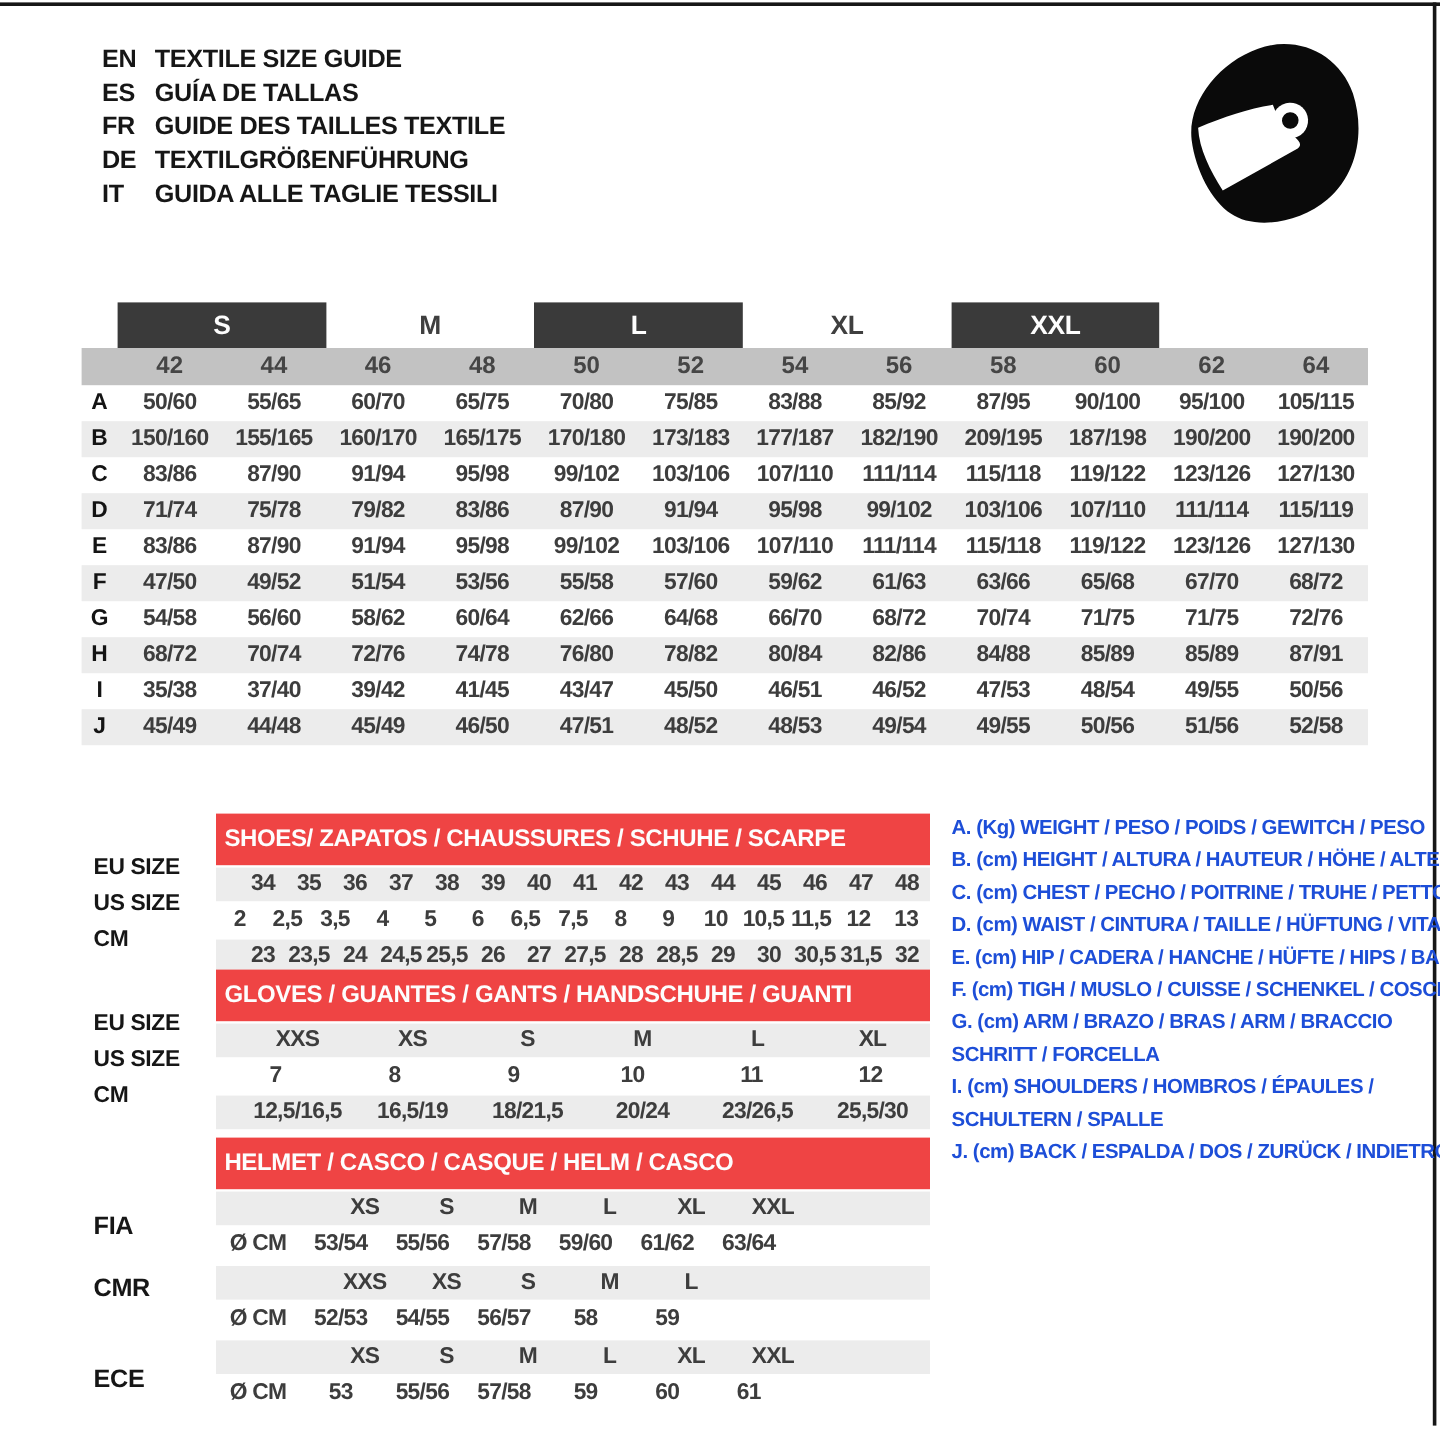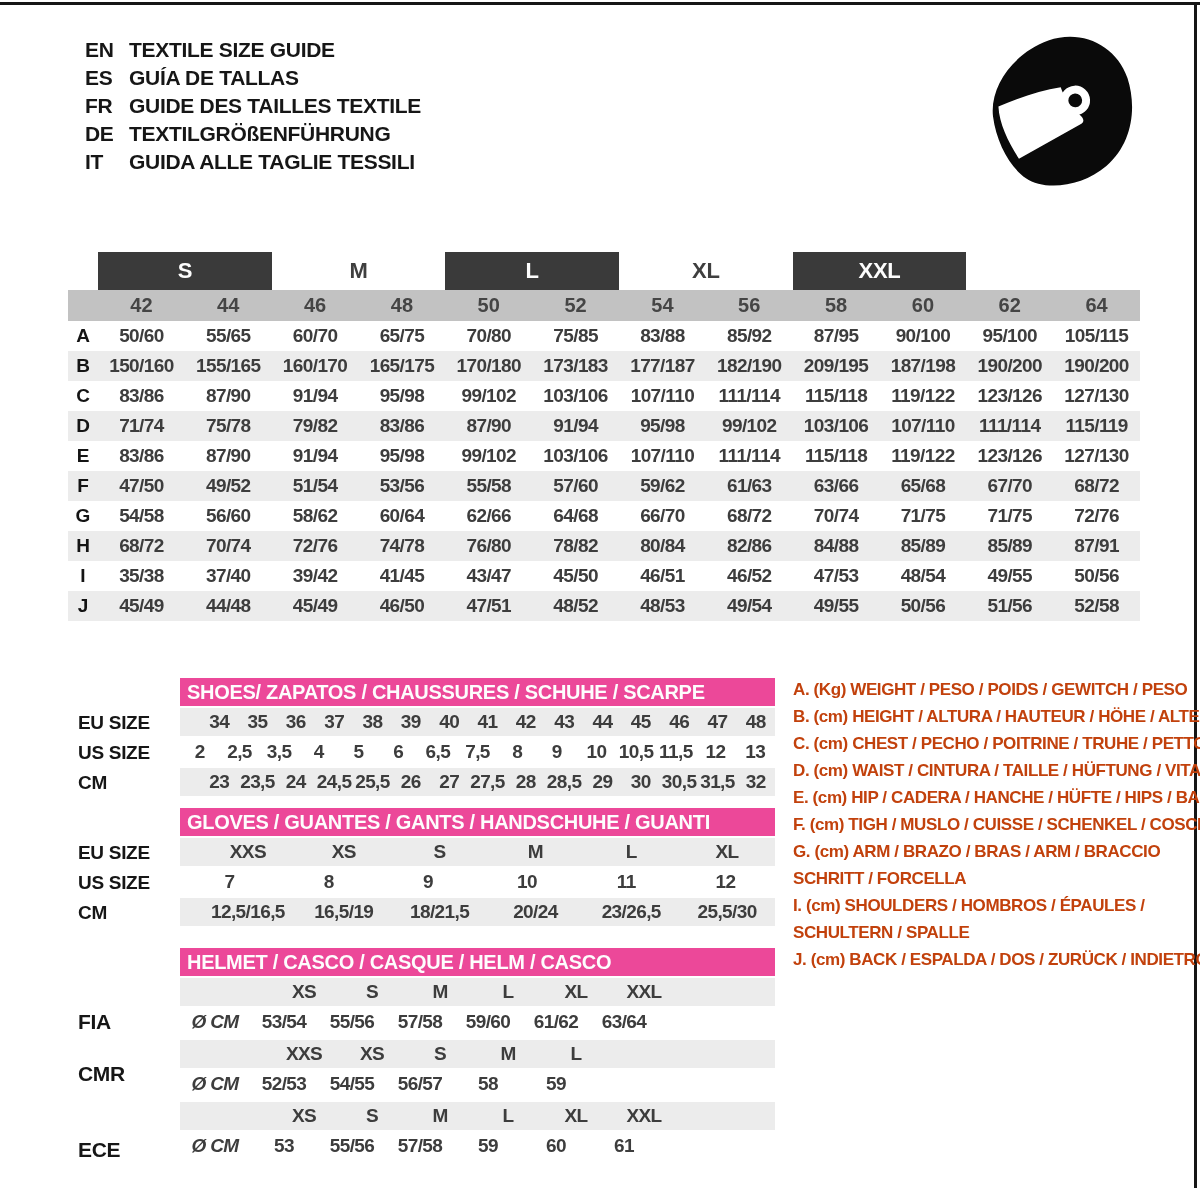--- a/index.html
+++ b/index.html
@@ -38,34 +38,34 @@
 
   
   .section{position:absolute;display:flex;left:78px;}
   #shoes-section{top:678px;}
   #gloves-section{top:808px;}
   #helmet-section{top:948px;}
   .label-col{width:102px;position:relative;}
   .label-spacer{height:30px;}
   .row-label{height:30px;display:flex;align-items:center;font-size:19px;color:#161616;letter-spacing:-0.3px;}
   .small-table{width:595px;}
-  .bar{height:28px;background:#ec4899;color:#fdfdfd;display:flex;align-items:center;
+  .bar{height:43px;background:#ef4444;color:#fdfdfd;display:flex;align-items:center;
     padding-left:7px;font-size:20px;letter-spacing:-0.3px;box-sizing:border-box;}
   .srow{display:grid;height:28px;margin-top:2px;}
   .srow.gray{background:#ececec;padding-left:20px;}
   .srow .cell{font-size:19px;color:#3d3d3d;letter-spacing:-0.6px;}
   .srow.vals{margin-bottom:4px;background:#ffffff;}
-  .srow .unit{color:#3d3d3d;font-style:italic;}
+  .srow .unit{color:#3d3d3d;}
   .helm-label{position:absolute;left:0;height:28px;display:flex;align-items:center;
     font-size:21px;color:#161616;letter-spacing:-0.3px;}
 
   
   #legend{left:793px;top:676px;width:400px;}
   .legend-line{height:27px;line-height:27px;font-size:17px;letter-spacing:-0.4px;
-    white-space:nowrap;color:#c2410c;}
+    white-space:nowrap;color:#1d4ed8;}
 </style>
 </head>
 <body>
 
 <div class="abs border-top"></div>
 <div class="abs border-right"></div>
 
 <div class="abs" id="language-list">
     <div class="lang-row">
       <div class="lang-code">EN</div>

